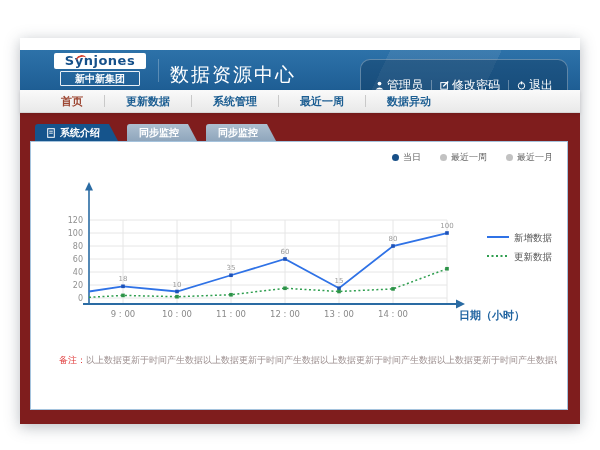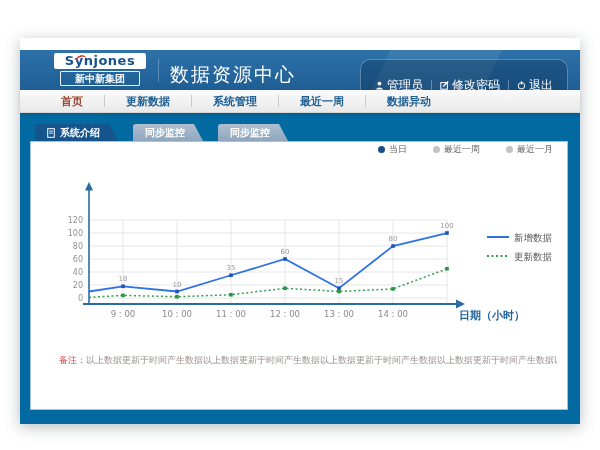--- a/index.html
+++ b/index.html
@@ -33,31 +33,31 @@
   .pill-sep{width:1px;height:10px;background:rgba(255,255,255,.32)}
   .pill-icon{display:inline-flex}
   
   .nav{position:relative;height:22px;background:linear-gradient(180deg,#fafafa,#e9e9e9);
     border-bottom:1px solid #d6d6d6;display:flex;align-items:center;padding-left:20px;
     box-shadow:0 2px 3px rgba(0,0,0,.10);z-index:3}
   .nav-item{padding:0 21px;font-size:11px;font-weight:bold;color:#1c5e92;cursor:pointer;white-space:nowrap}
   .nav-item.active{color:#9c4531}
   .nav-sep{width:1px;height:12px;background:#c9c9c9}
   
-  .content{position:relative;height:311px;background:#0369a1}
+  .content{position:relative;height:311px;background:#7f1d1d}
   .tabs{position:absolute;left:15px;top:11px;height:17px;display:flex;z-index:2}
   .tab{position:relative;height:17px;line-height:17px;color:#fff;font-size:10px;font-weight:bold;
     padding:0 18px 0 12px;cursor:pointer;
     clip-path:polygon(0 0,calc(100% - 9px) 0,100% 100%,0 100%);border-radius:3px 0 0 0}
   .tab.active{background:#15548c;display:flex;align-items:center;gap:5px}
-  .tab.inactive{background:linear-gradient(180deg,#adbfd0,#8fa6bc);margin-left:15px}
+  .tab.inactive{background:linear-gradient(180deg,#adbfd0,#8fa6bc);margin-left:9px}
   .tab-doc-icon{display:inline-flex}
   .panel{position:absolute;left:10px;top:28px;width:536px;height:267px;
     border:1px solid #a5c3dd;background:#fff}
-  .radios{position:absolute;right:14px;top:1px;display:flex;gap:26px;align-items:flex-start}
+  .radios{position:absolute;right:14px;top:9px;display:flex;gap:19px;align-items:flex-start}
   .radio{display:flex;align-items:center;gap:4px;font-size:9px;color:#5f5f5f;cursor:pointer;white-space:nowrap}
   .dot{width:7px;height:7px;border-radius:50%;background:#c2c2c2}
   .dot.selected{background:#174f87}
   .y-title{position:absolute;left:15px;top:25px;font-size:10.5px;font-weight:bold;color:#1f63a0;letter-spacing:1px}
   #chart{position:absolute;left:0;top:38px}
   .note{position:absolute;left:28px;top:212px;width:498px;font-size:9px;line-height:13px;color:#9d9090;white-space:nowrap;overflow:hidden}
   .note-label{color:#e03a3a}
 </style>
 </head>
 <body>

